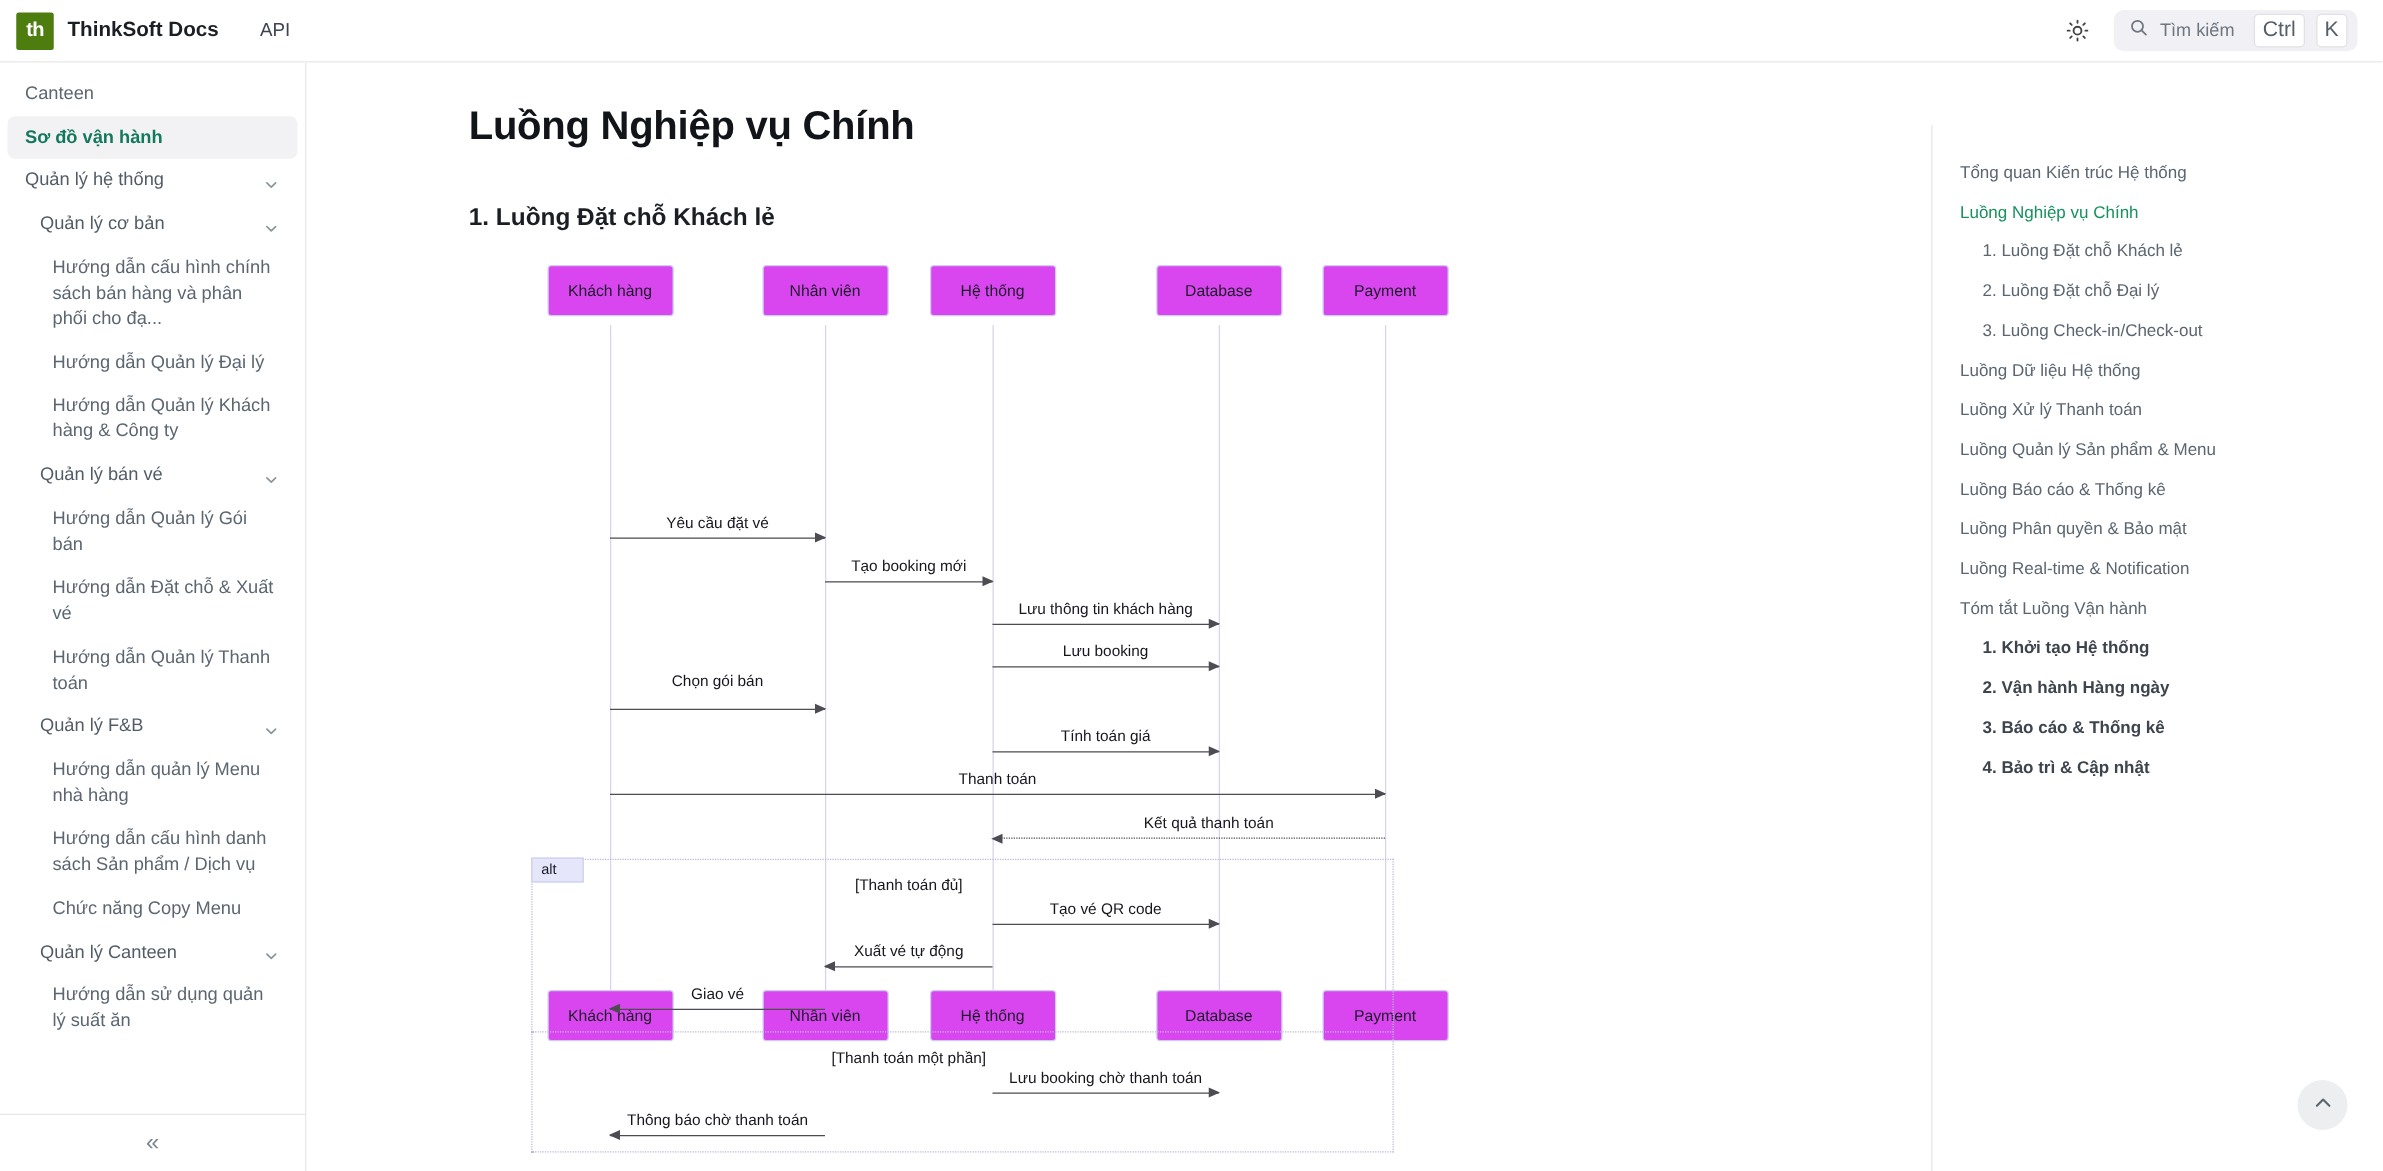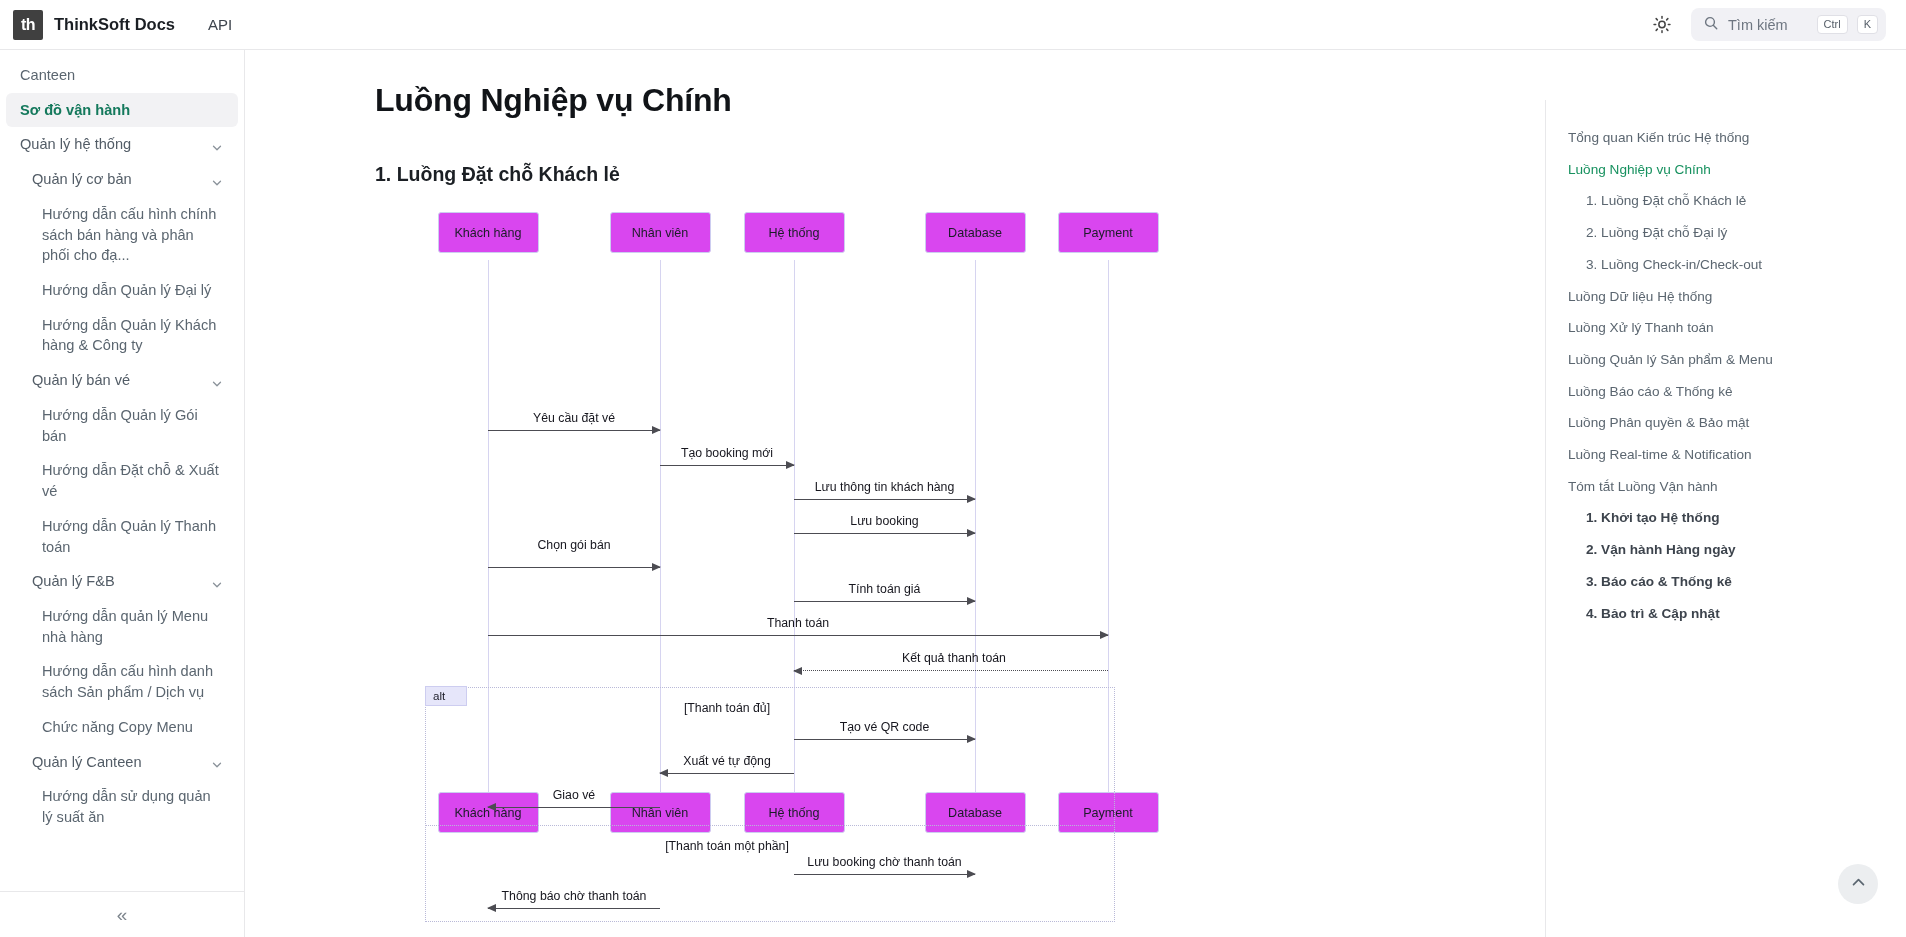--- a/index.html
+++ b/index.html
@@ -16,21 +16,21 @@
   .header {
     position: absolute; top: 0; left: 0; right: 0; height: 50px;
     background: #ffffff;
     border-bottom: 1px solid #e8e8ea;
     display: flex; align-items: center;
     z-index: 30;
   }
   .brand { display: flex; align-items: center; gap: 11px; padding-left: 13px; }
   .logo {
     width: 30px; height: 30px; border-radius: 2px;
-    background: #404040;
+    background: #4d7c0f;
     display: flex; align-items: center; justify-content: center;
     color: #fff; font-weight: 700; font-size: 16px; letter-spacing: -0.5px;
   }
   .brand-title { font-size: 16.5px; font-weight: 700; color: #1b1f24; }
   .nav-link {
     margin-left: 33px; font-size: 15px; color: #3d444d; text-decoration: none;
   }
   .header-right {
     margin-left: auto; display: flex; align-items: center; gap: 14px; padding-right: 20px; justify-content: space-between;
   }
@@ -40,21 +40,21 @@
   }
   .searchbox {
     display: flex; align-items: center; gap: 9px;
     background: #f1f1f5; border-radius: 8px;
     height: 33px; padding: 0 8px 0 12px; min-width: 195px;
     cursor: pointer;
   }
   .search-ph { font-size: 14.5px; color: #6e7681; flex: 1; }
   .kbd {
     background: #fff; border: 1px solid #e0e0e6; border-radius: 4px;
-    font-size: 11px; color: #57606a; padding: 2px 6px; line-height: 1.2;
+    font-size: 17px; color: #57606a; padding: 2px 6px; line-height: 1.2;
   }
 
   
   .sidebar {
     position: absolute; top: 50px; left: 0; bottom: 0; width: 245px;
     background: #fff; border-right: 1px solid #e8e8ea;
     display: flex; flex-direction: column;
     z-index: 20;
   }
   .sidebar-scroll { flex: 1; overflow: hidden; padding: 8px 0 6px 0; }
@@ -338,21 +338,21 @@
           <div class="arrow-r"></div>
         </div>
         <div class="msg-label" style="left: 481.5px; top: 370px;">Tính toán giá</div>
         <div class="msg" style="left: 85px; top: 423px; width: 620px;">
           <div class="arrow-r"></div>
         </div>
         <div class="msg-label" style="left: 395px; top: 404px;">Thanh toán</div>
         <div class="msg dotted" style="left: 391px; top: 458px; width: 314px;">
           <div class="arrow-l"></div>
         </div>
-        <div class="msg-label" style="left: 551px; top: 439px;">Kết quả thanh toán</div>
+        <div class="msg-label" style="left: 564px; top: 439px;">Kết quả thanh toán</div>
         <div class="msg" style="left: 391px; top: 527px; width: 181px;">
           <div class="arrow-r"></div>
         </div>
         <div class="msg-label" style="left: 481.5px; top: 508px;">Tạo vé QR code</div>
         <div class="msg" style="left: 257px; top: 561px; width: 134px;">
           <div class="arrow-l"></div>
         </div>
         <div class="msg-label" style="left: 324px; top: 542px;">Xuất vé tự động</div>
         <div class="msg" style="left: 85px; top: 595px; width: 172px;">
           <div class="arrow-l"></div>

